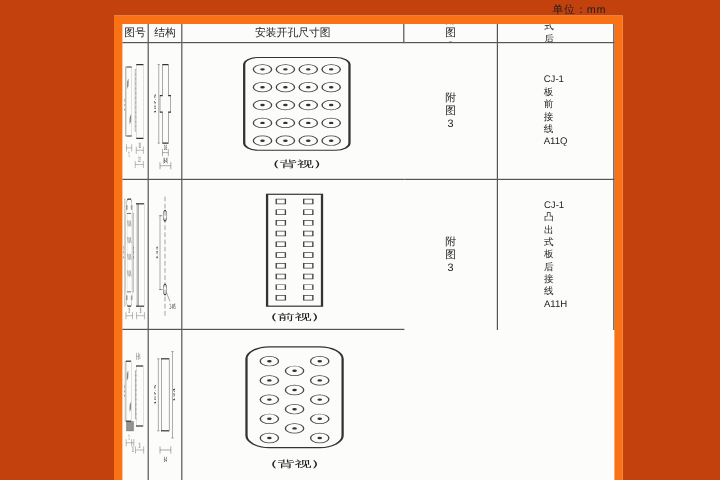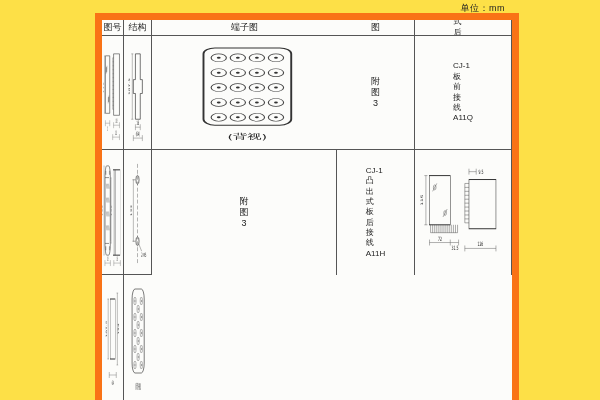--- a/index.html
+++ b/index.html
@@ -1,17 +1,17 @@
 <!DOCTYPE html>
 <html><head>
 <meta charset="utf-8">
 <style>
   * { margin:0; padding:0; box-sizing:border-box; }
   html,body { background:#ddd; }
-  .page { position:relative; width:600px; height:400px; background:#fde047; overflow:hidden;
+  .page { position:relative; width:600px; height:400px; background:#c2410c; overflow:hidden;
           font-family:"Liberation Sans","DejaVu Sans",sans-serif; color:#222; }
   .unit { position:absolute; top:2px; right:95px; font-size:9px; letter-spacing:.5px; }
   .tbl { position:absolute; left:95px; top:13px; display:grid;
          grid-template-columns:22px 28px 185px 78px 97px;
          grid-template-rows:16px 114px 125px 127px;
          border:7px solid #f97316; background:#fcfcfa; }
   .cell { border-right:1px solid #555; border-bottom:1px solid #555;
           display:flex; align-items:center; justify-content:center;
           overflow:hidden; position:relative; }
   .lastcol { border-right:none; }
@@ -31,21 +31,21 @@
 <body>
 
 <div class="page">
 
   <div class="unit">单位：mm</div>
 
   <div class="tbl">
 
     <div class="cell hd">图号</div>
     <div class="cell hd">结构</div>
-    <div class="cell hd lastcol">端子图</div>
+    <div class="cell hd">安装开孔尺寸图</div>
 
     <div class="cell figno">附
 图
 3</div>
     <div class="cell struct">CJ-1
 嵌
 入
 式
 后
 接
@@ -159,20 +159,27 @@
         <path class="thin" stroke-dasharray="4 2" d="M39 14 v100"></path>
         <circle class="fig" cx="39" cy="30" r="4.5"></circle>
         <circle class="fig" cx="39" cy="92" r="4.5"></circle>
         <path class="dim" d="M27 30 v62 M24 30 h6 M24 92 h6 M33 30 h-6 M33 92 h-6"></path>
         <text x="22" y="61" text-anchor="middle" transform="rotate(-90 22 61)">133</text>
         <path class="thin" d="M43 95 l8 7"></path>
         <text x="57" y="108" text-anchor="middle">2-Φ5</text>
       </svg>
     </div>
 
+    <div class="cell lastcol">
+      <svg viewBox="0 0 97 125" preserveAspectRatio="none">
+        <rect class="fig" x="37" y="12" width="24" height="94"></rect>
+        <path class="thin" d="M41 16h4v4h-4z M53 16h4v4h-4z M41 25h4v4h-4z M53 25h4v4h-4z M41 34h4v4h-4z M53 34h4v4h-4z M41 43h4v4h-4z M53 43h4v4h-4z M41 52h4v4h-4z M53 52h4v4h-4z M41 61h4v4h-4z M53 61h4v4h-4z M41 70h4v4h-4z M53 70h4v4h-4z M41 79h4v4h-4z M53 79h4v4h-4z M41 88h4v4h-4z M53 88h4v4h-4z M41 97h4v4h-4z M53 97h4v4h-4z"></path>
+        <text class="vlabel" x="49" y="118" text-anchor="middle">(前视)</text>
+      </svg>
+    </div>
 
     <div class="cell figno lastrow">附
 图
 3</div>
     <div class="cell struct lastrow">CJ-1
 凸
 出
 式
 板
 后

